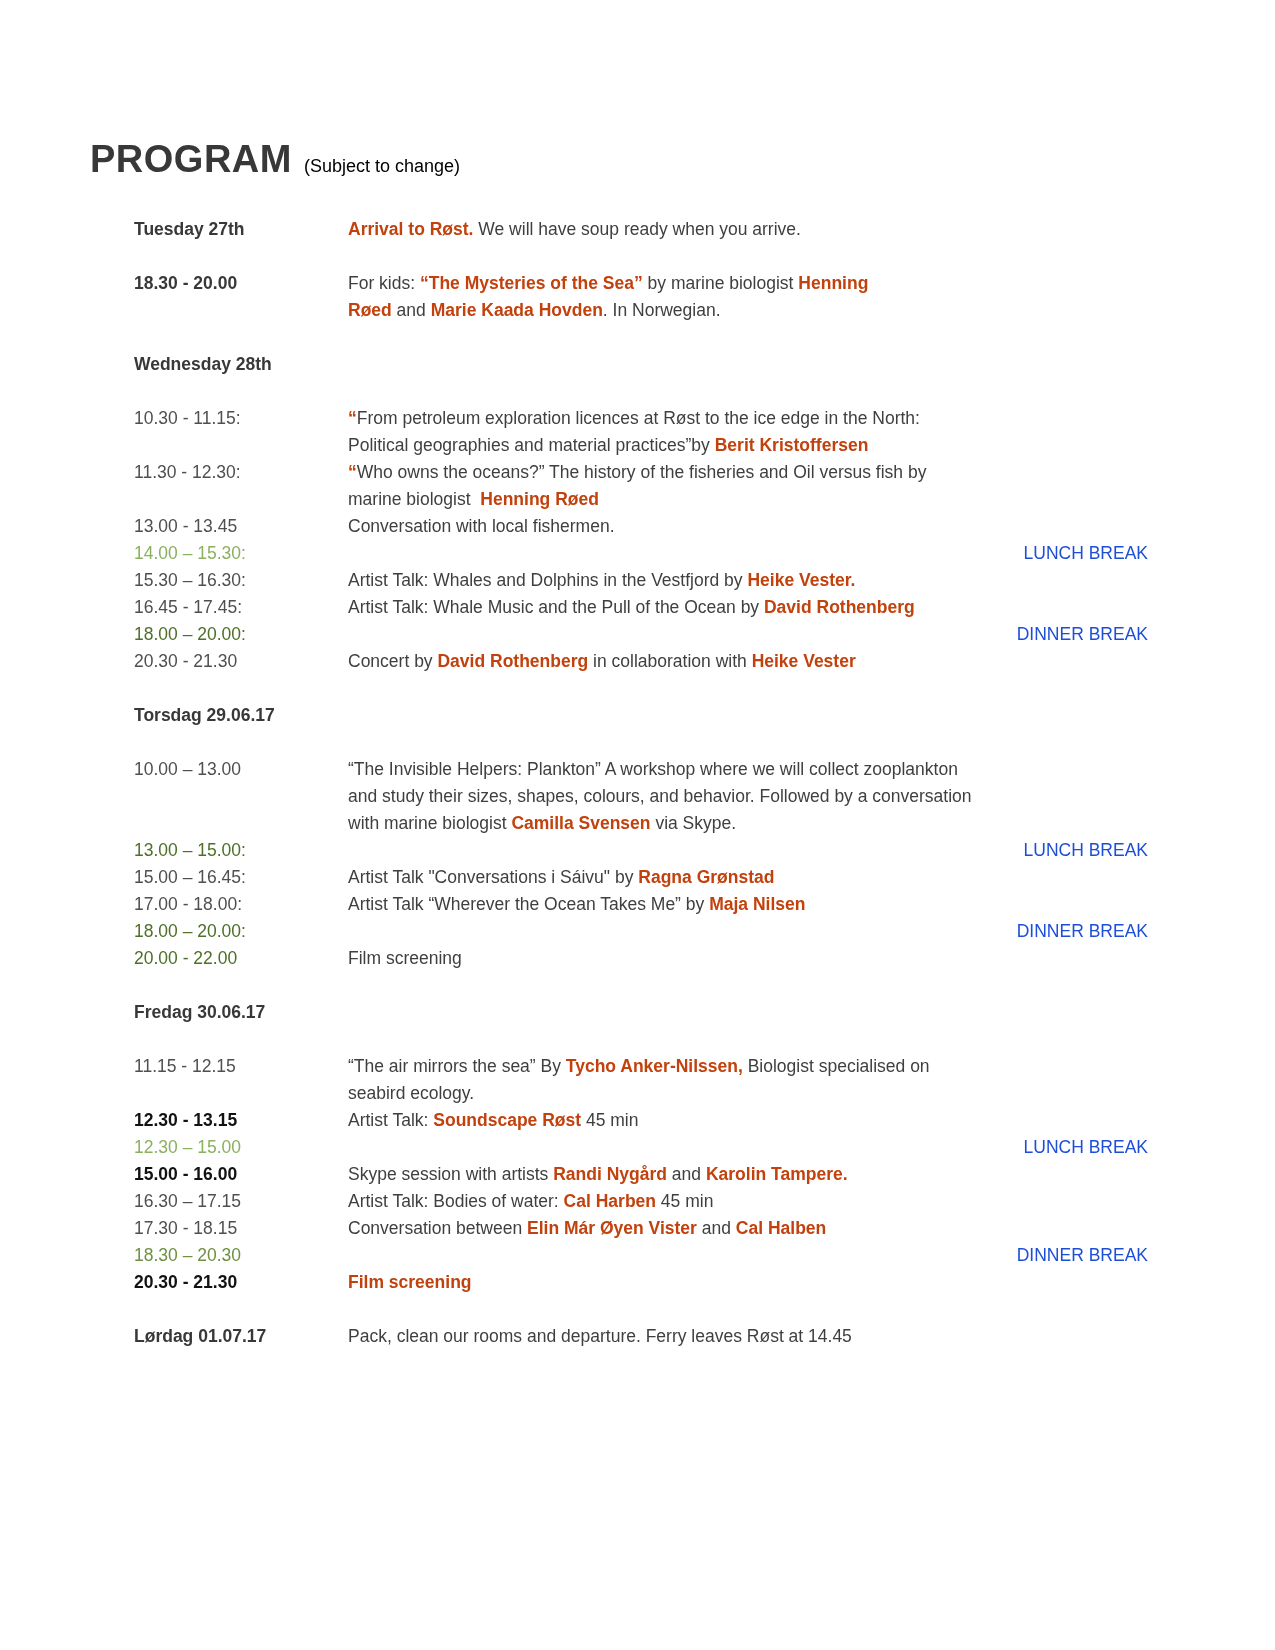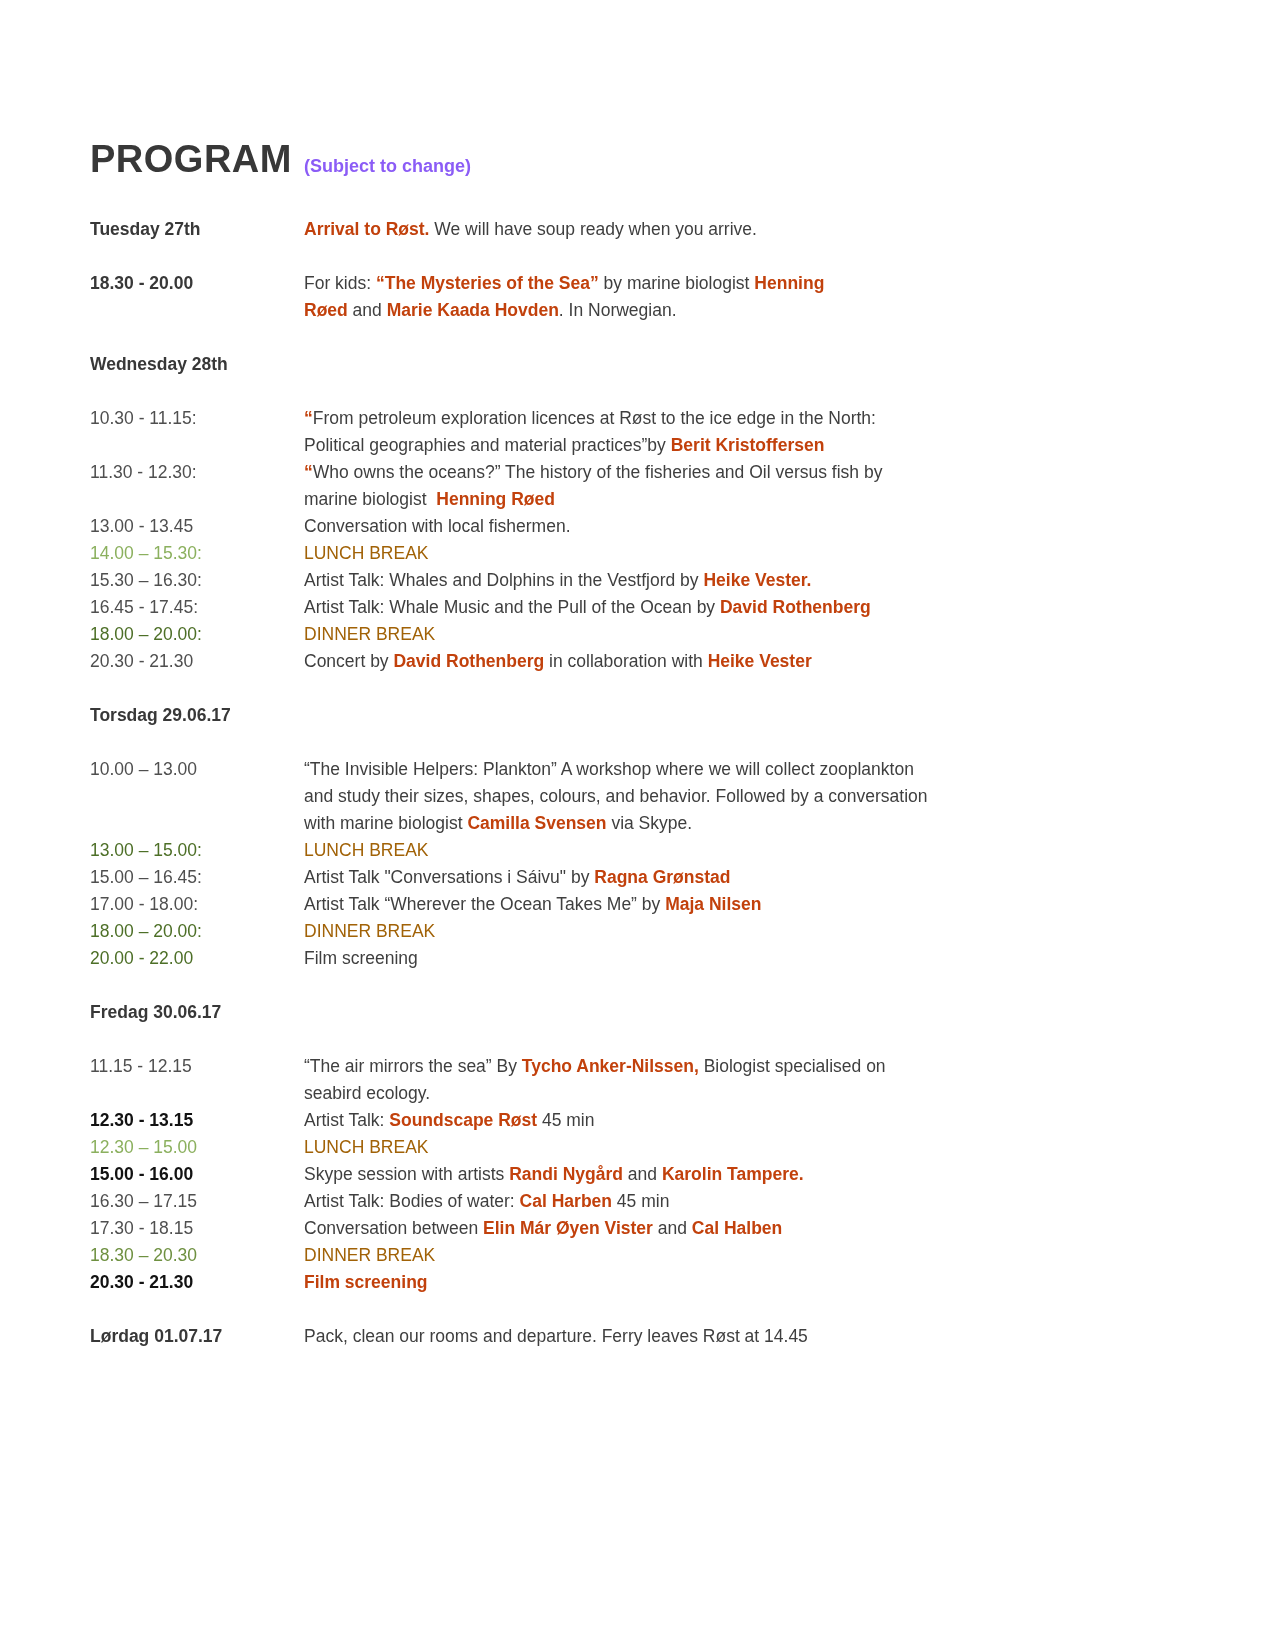--- a/index.html
+++ b/index.html
@@ -24,59 +24,60 @@
   .hdr .title {
     width: 214px;
     flex: 0 0 214px;
     font-size: 38px;
     font-weight: bold;
     color: #383838;
     letter-spacing: 0.5px;
   }
   .hdr .subtitle {
     font-size: 18px;
-    font-weight: bold;
-    color: #8b5cf6;
+    font-weight: normal;
+    color: #000000;
   }
   .rows {
     margin-top: 36px;
   }
   .row {
     display: flex;
     font-size: 17.5px;
     line-height: 27px;
   }
   .row.gap {
     margin-top: 27px;
   }
   .time {
     width: 214px;
     flex: 0 0 214px;
     color: #4f4f4f;
+    margin-left: 44px;
   }
   .time.bold {
     font-weight: bold;
     color: #383838;
   }
   .time.dark {
     color: #121212;
   }
   .desc {
     white-space: pre-wrap;
     width: 800px;
     color: #3f3f3f;
   }
   .desc b, .desc .b {
     font-weight: bold;
     color: #c2410c;
   }
   .time.c-light { color: #8bb05e; }
   .time.c-dark  { color: #4d6f27; }
   .time.c-mid   { color: #6e9040; }
-  .desc.c-dgreen { color: #a16207; }
+  .desc.c-dgreen { color: #1d4ed8; text-align: right; }
 </style>
 </head>
 <body>
 
 <div class="page">
   <div class="hdr row">
     <div class="title">PROGRAM</div>
     <div class="subtitle">(Subject to change)</div>
   </div>
   <div class="rows">

